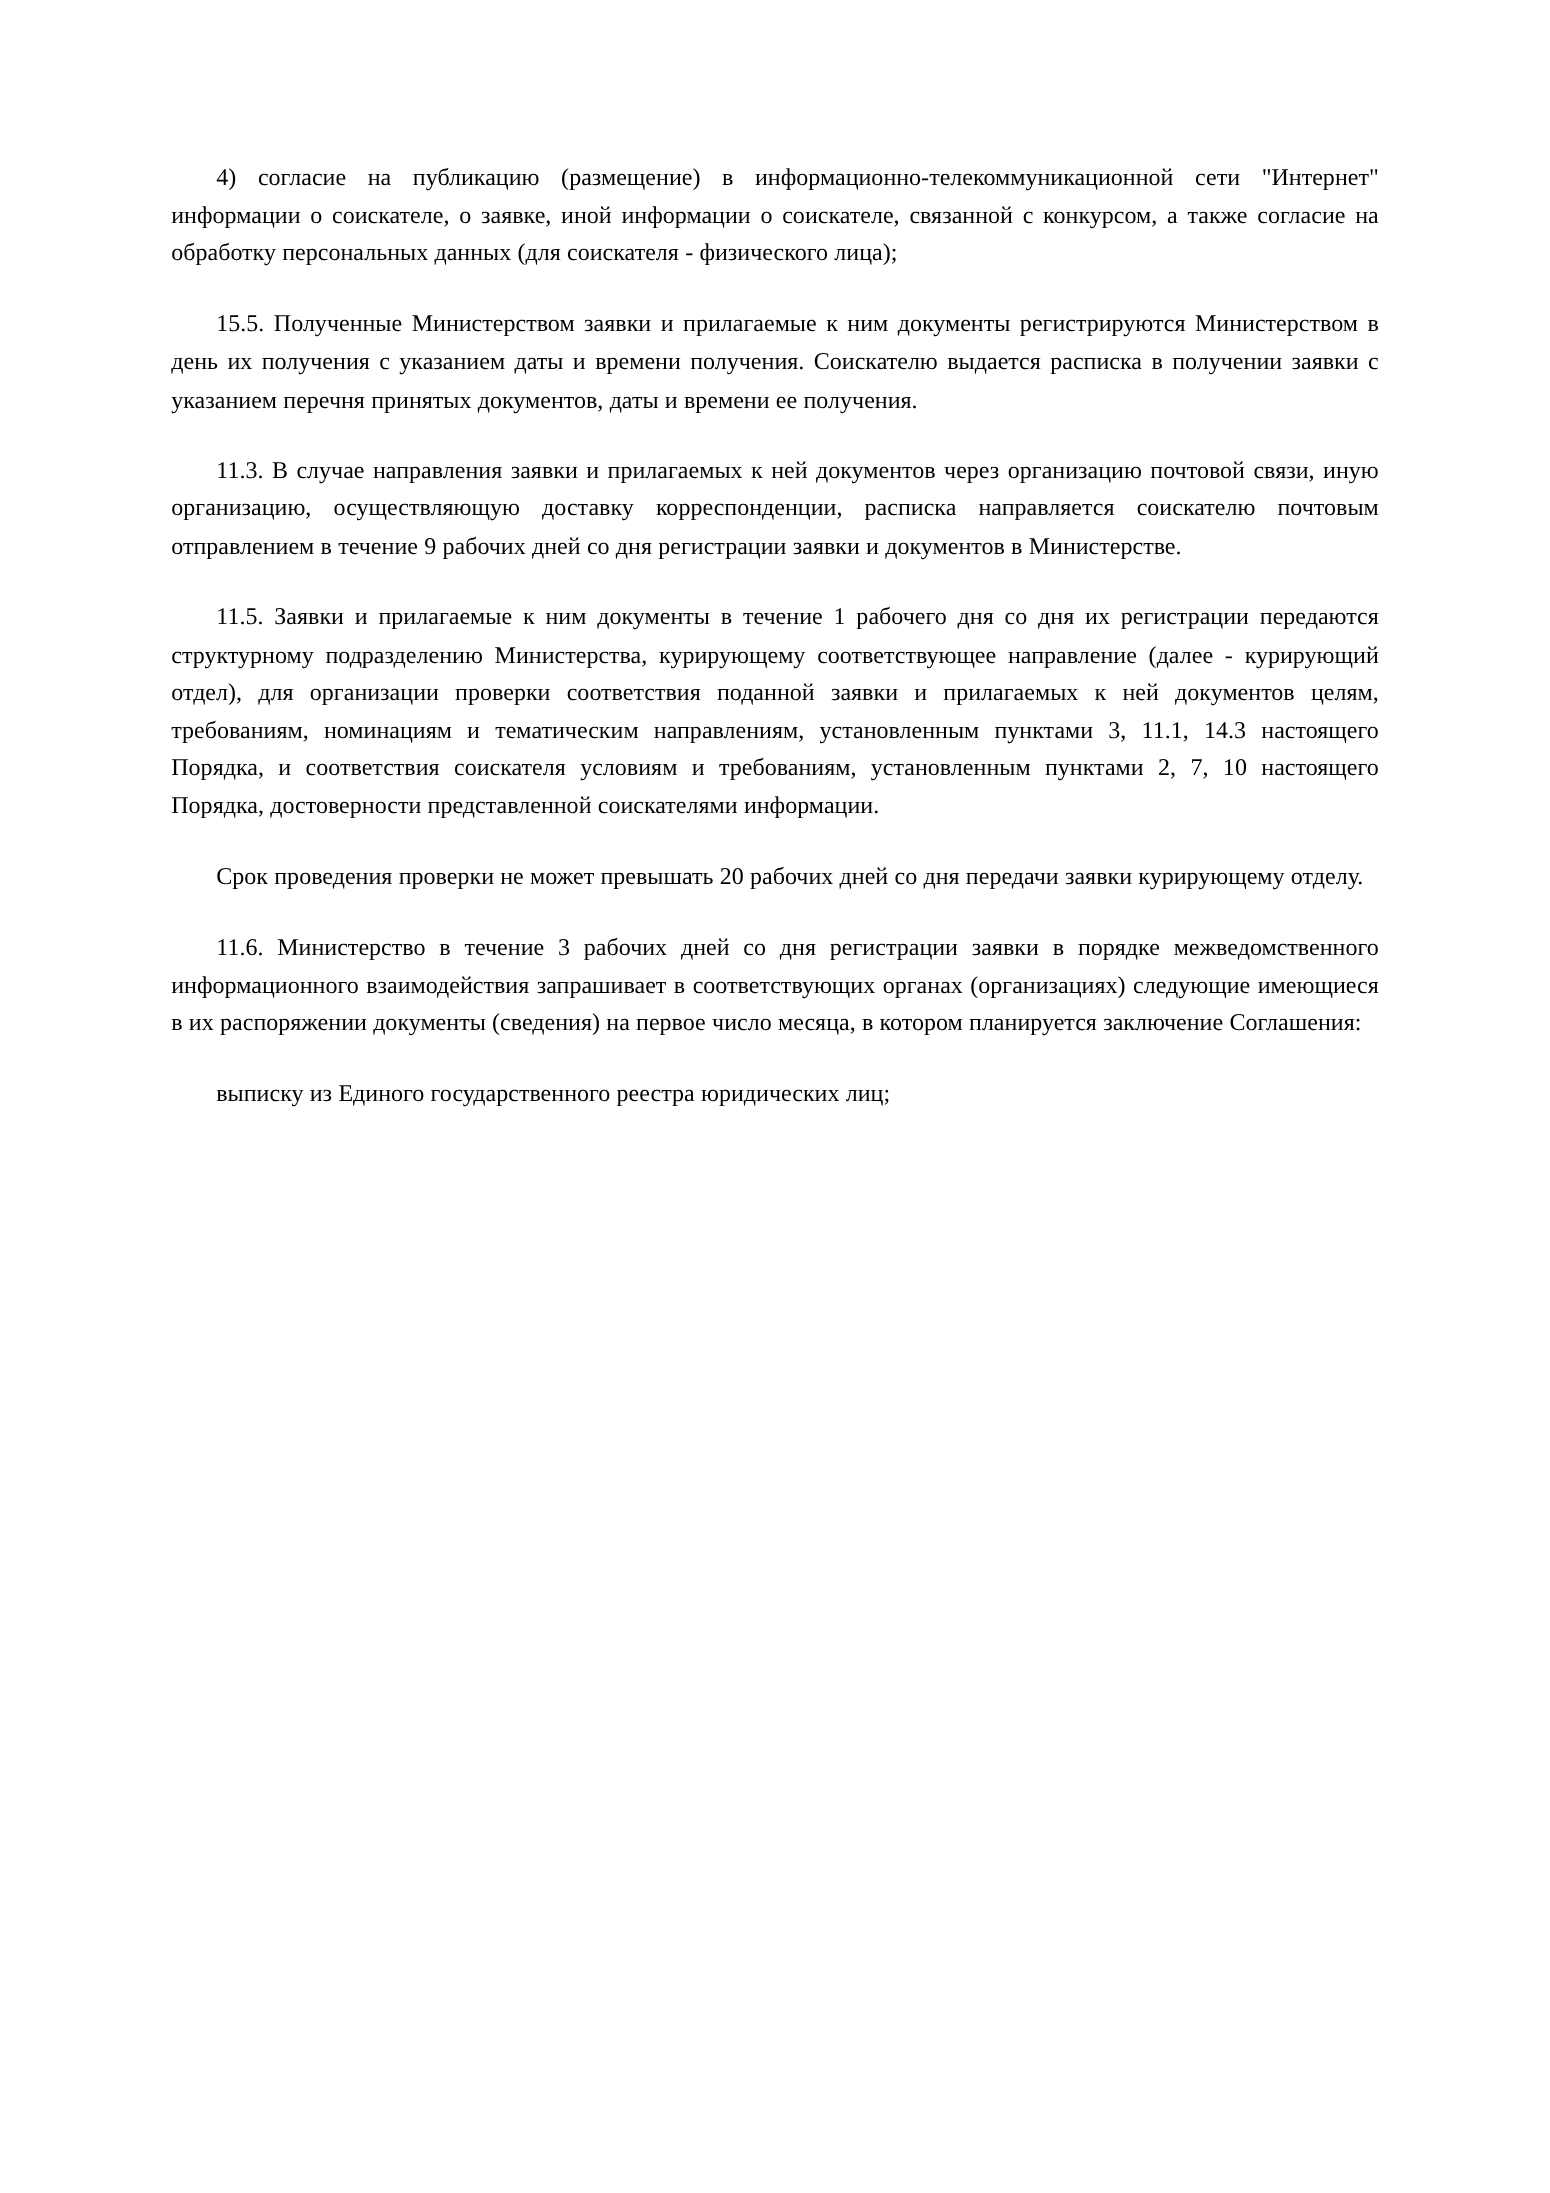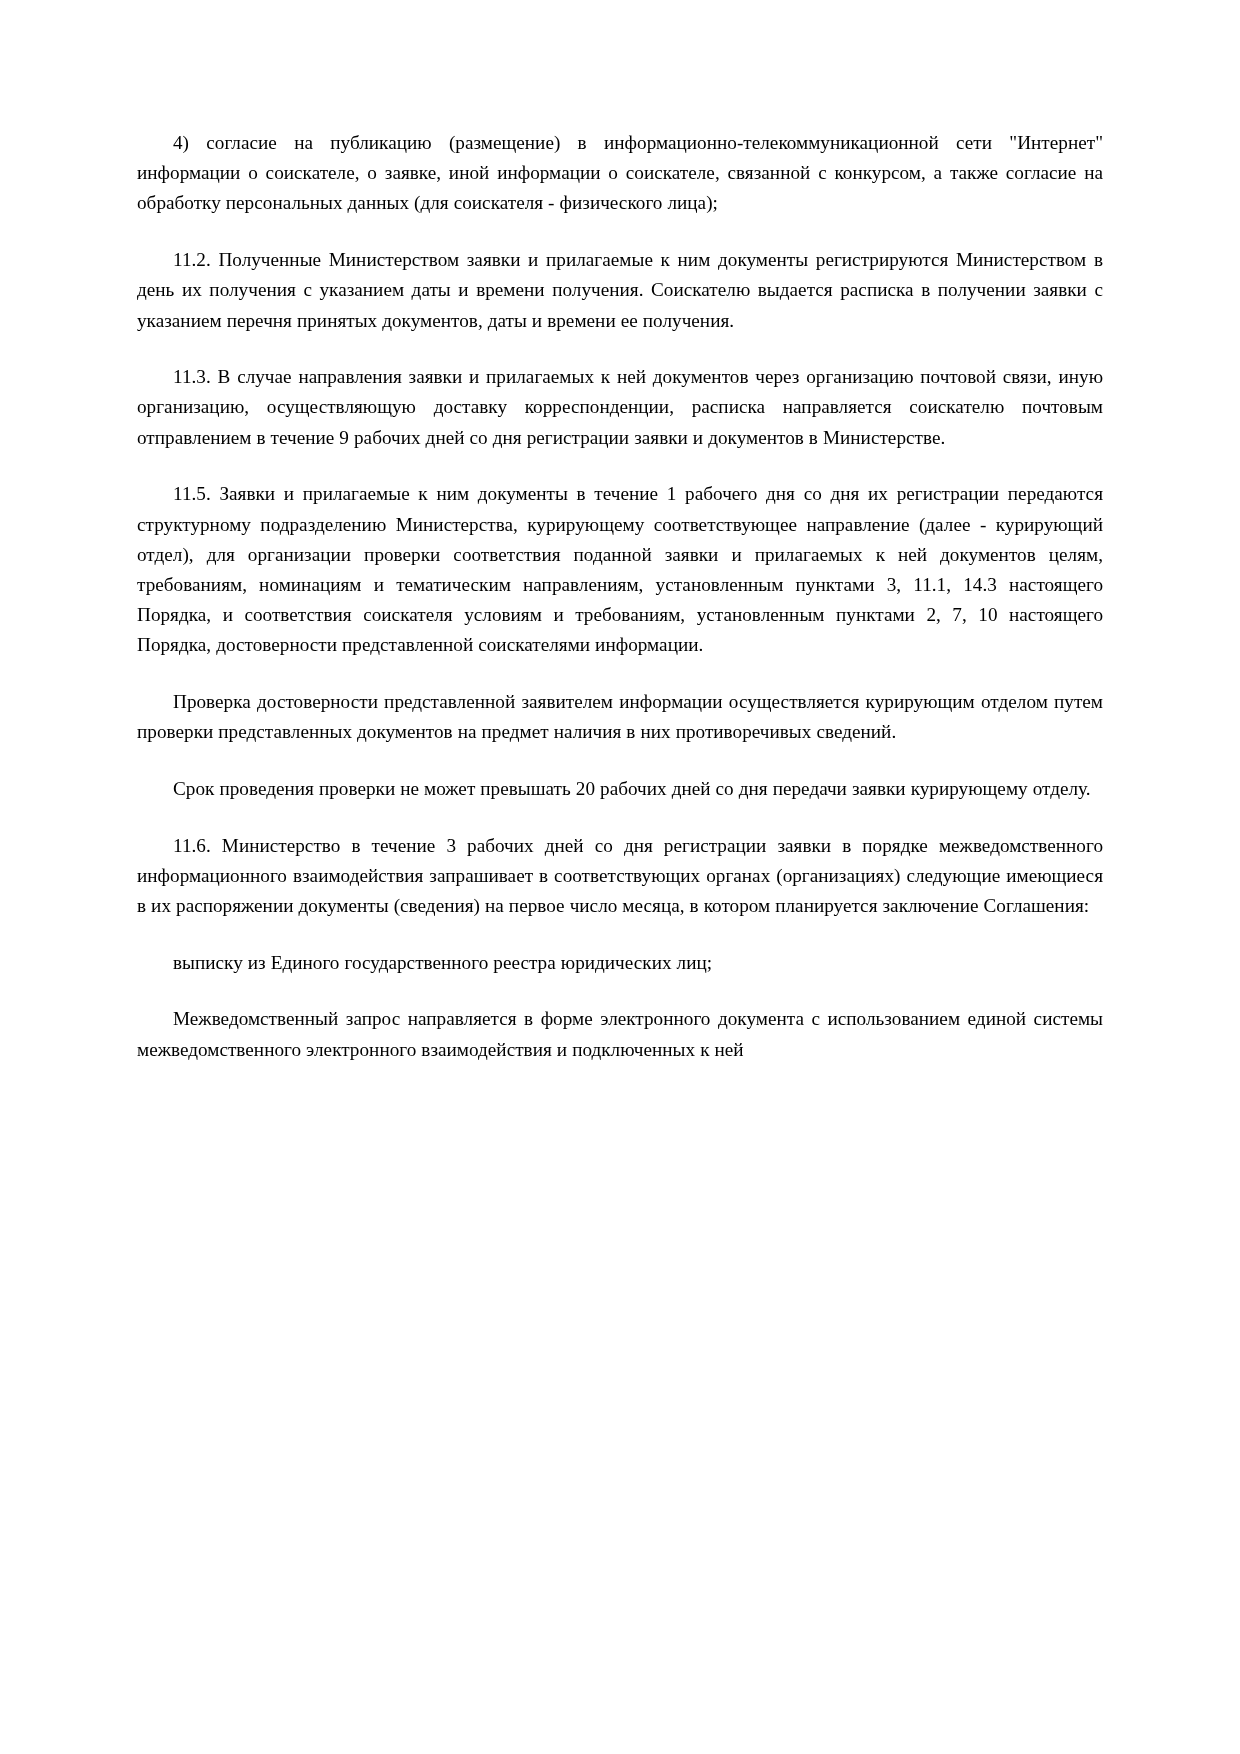--- a/index.html
+++ b/index.html
@@ -44,32 +44,30 @@
 </head>
 <body>
 
 <div class="page">
   <div class="text-column">
 
     <p class="para">4) согласие на публикацию (размещение) в информационно-телекоммуникационной сети "Интернет" информации о соискателе, о заявке, иной информации о соискателе, связанной с конкурсом, а также согласие на обработку персональных данных (для соискателя - физического лица);</p>
 
 
 
-    <p class="para">11.2. Полученные Министерством заявки и прилагаемые к ним документы регистрируются Министерством в день их получения с указанием даты и времени получения. Соискателю выдается расписка в получении заявки с указанием перечня принятых документов, даты и времени ее получения.</p>
+    <p class="para">15.5. Полученные Министерством заявки и прилагаемые к ним документы регистрируются Министерством в день их получения с указанием даты и времени получения. Соискателю выдается расписка в получении заявки с указанием перечня принятых документов, даты и времени ее получения.</p>
 
     <p class="para">11.3. В случае направления заявки и прилагаемых к ней документов через организацию почтовой связи, иную организацию, осуществляющую доставку корреспонденции, расписка направляется соискателю почтовым отправлением в течение 9 рабочих дней со дня регистрации заявки и документов в Министерстве.</p>
 
 
     <p class="para">11.5. Заявки и прилагаемые к ним документы в течение 1 рабочего дня со дня их регистрации передаются структурному подразделению Министерства, курирующему соответствующее направление (далее - курирующий отдел), для организации проверки соответствия поданной заявки и прилагаемых к ней документов целям, требованиям, номинациям и тематическим направлениям, установленным пунктами 3, 11.1, 14.3 настоящего Порядка, и соответствия соискателя условиям и требованиям, установленным пунктами 2, 7, 10 настоящего Порядка, достоверности представленной соискателями информации.</p>
 
-    <p class="para">Проверка достоверности представленной заявителем информации осуществляется курирующим отделом путем проверки представленных документов на предмет наличия в них противоречивых сведений.</p>
 
     <p class="para">Срок проведения проверки не может превышать 20 рабочих дней со дня передачи заявки курирующему отделу.</p>
 
     <p class="para">11.6. Министерство в течение 3 рабочих дней со дня регистрации заявки в порядке межведомственного информационного взаимодействия запрашивает в соответствующих органах (организациях) следующие имеющиеся в их распоряжении документы (сведения) на первое число месяца, в котором планируется заключение Соглашения:</p>
 
     <p class="para">выписку из Единого государственного реестра юридических лиц;</p>
 
 
-    <p class="para">Межведомственный запрос направляется в форме электронного документа с использованием единой системы межведомственного электронного взаимодействия и подключенных к ней</p>
 
   </div>
 </div>
 
 </body></html>

